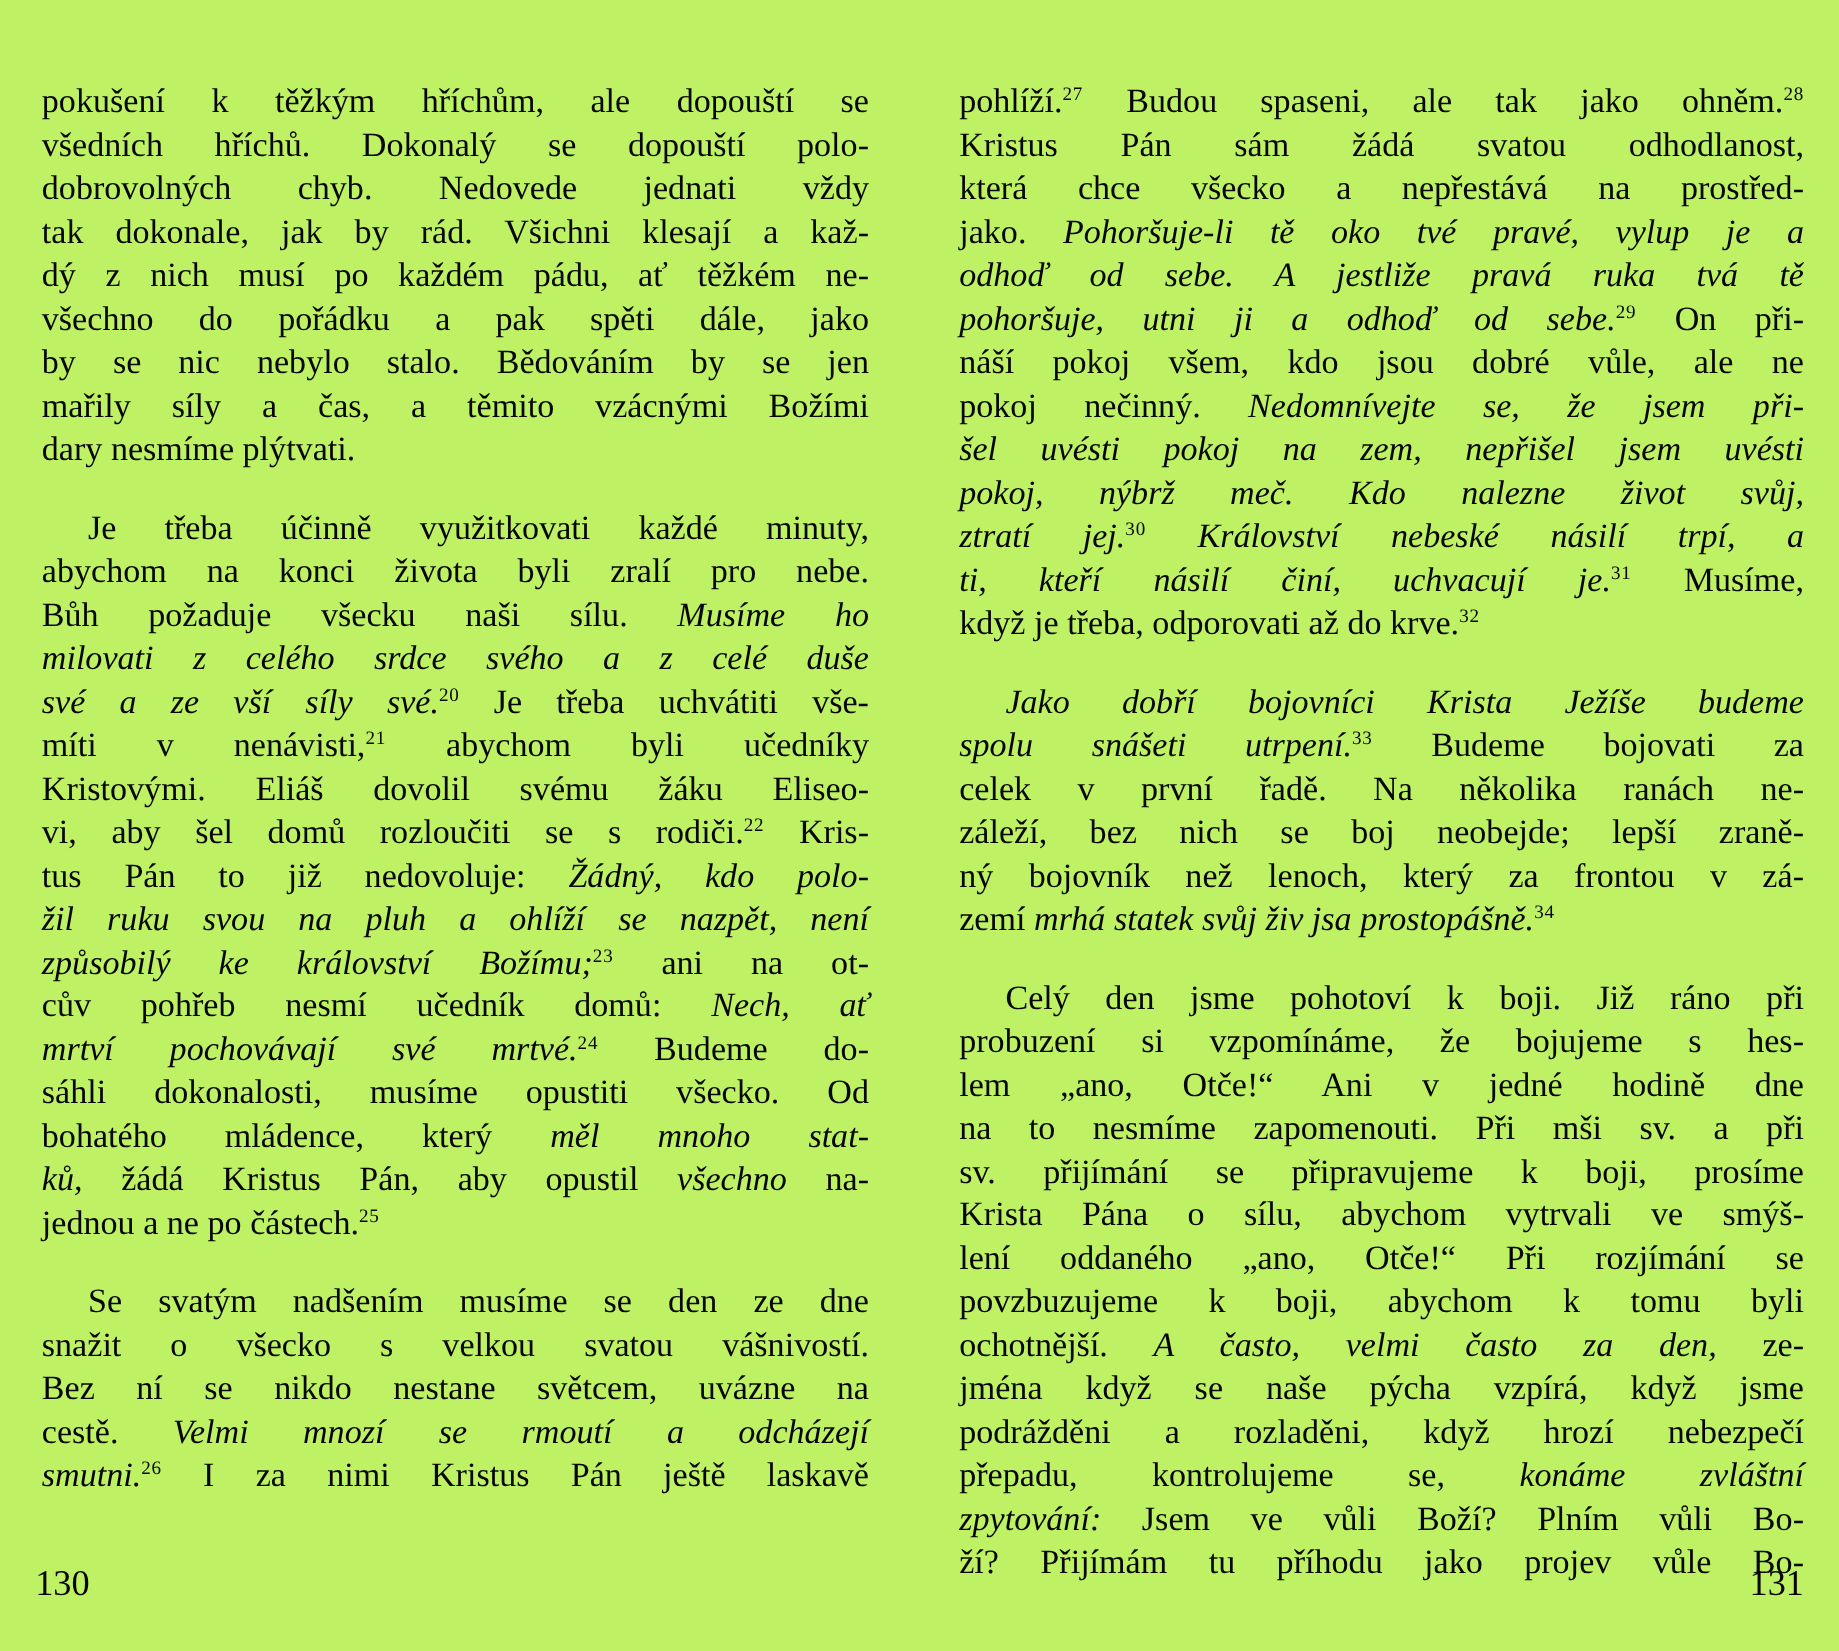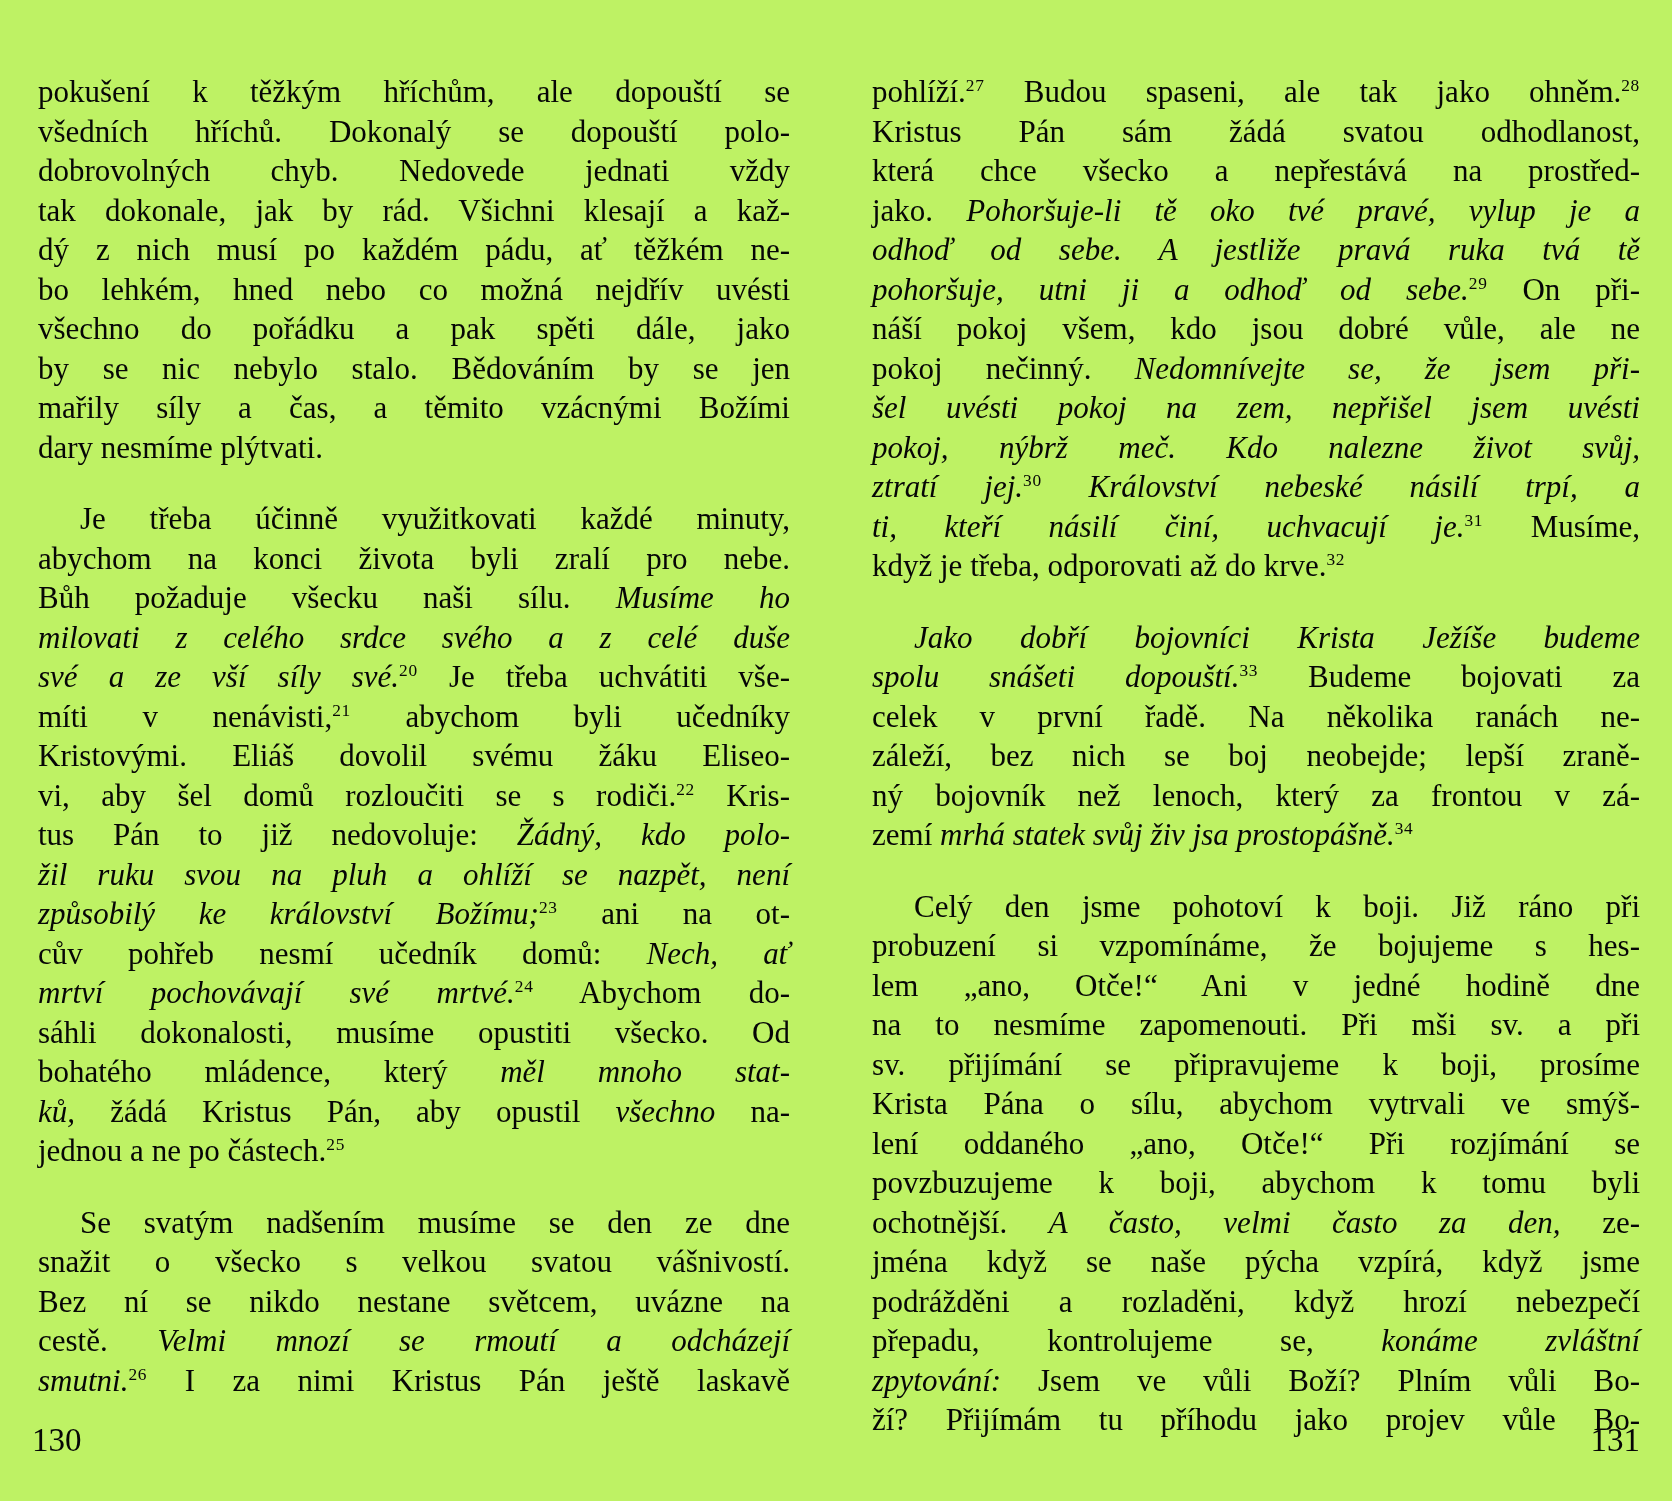--- a/index.html
+++ b/index.html
@@ -49,38 +49,37 @@
 </head>
 <body>
 
 <div class="canvas">
   <div class="page-text" id="page-left-text">
       <div class="line"><span>pokušení k těžkým hříchům, ale dopouští se</span></div>
       <div class="line"><span>všedních hříchů. Dokonalý se dopouští polo-</span></div>
       <div class="line"><span>dobrovolných chyb. Nedovede jednati vždy</span></div>
       <div class="line"><span>tak dokonale, jak by rád. Všichni klesají a kaž-</span></div>
       <div class="line"><span>dý z nich musí po každém pádu, ať těžkém ne-</span></div>
-      <div class="line"><span>bo lehkém, hned nebo co možná nejdřív uvésti</span></div>
       <div class="line"><span>všechno do pořádku a pak spěti dále, jako</span></div>
       <div class="line"><span>by se nic nebylo stalo. Bědováním by se jen</span></div>
       <div class="line"><span>mařily síly a čas, a těmito vzácnými Božími</span></div>
       <div class="line end"><span>dary nesmíme plýtvati.</span></div>
       <div class="line indent"><span>Je třeba účinně využitkovati každé minuty,</span></div>
       <div class="line"><span>abychom na konci života byli zralí pro nebe.</span></div>
       <div class="line"><span>Bůh požaduje všecku naši sílu. </span><span class="it">Musíme ho</span></div>
       <div class="line"><span class="it">milovati z celého srdce svého a z celé duše</span></div>
       <div class="line"><span class="it">své a ze vší síly své.</span><sup>20</sup><span> Je třeba uchvátiti vše-</span></div>
       <div class="line"><span>míti v nenávisti,</span><sup>21</sup><span> abychom byli učedníky</span></div>
       <div class="line"><span>Kristovými. Eliáš dovolil svému žáku Eliseo-</span></div>
       <div class="line"><span>vi, aby šel domů rozloučiti se s rodiči.</span><sup>22</sup><span> Kris-</span></div>
       <div class="line"><span>tus Pán to již nedovoluje: </span><span class="it">Žádný, kdo polo-</span></div>
       <div class="line"><span class="it">žil ruku svou na pluh a ohlíží se nazpět, není</span></div>
       <div class="line"><span class="it">způsobilý ke království Božímu;</span><sup>23</sup><span> ani na ot-</span></div>
       <div class="line"><span>cův pohřeb nesmí učedník domů: </span><span class="it">Nech, ať</span></div>
-      <div class="line"><span class="it">mrtví pochovávají své mrtvé.</span><sup>24</sup><span> Abychom do-</span></div>
+      <div class="line"><span class="it">mrtví pochovávají své mrtvé.</span><sup>24</sup><span> Budeme do-</span></div>
       <div class="line"><span>sáhli dokonalosti, musíme opustiti všecko. Od</span></div>
       <div class="line"><span>bohatého mládence, který </span><span class="it">měl mnoho stat-</span></div>
       <div class="line"><span class="it">ků,</span><span> žádá Kristus Pán, aby opustil </span><span class="it">všechno</span><span> na-</span></div>
       <div class="line end"><span>jednou a ne po částech.</span><sup>25</sup></div>
       <div class="line indent"><span>Se svatým nadšením musíme se den ze dne</span></div>
       <div class="line"><span>snažit o všecko s velkou svatou vášnivostí.</span></div>
       <div class="line"><span>Bez ní se nikdo nestane světcem, uvázne na</span></div>
       <div class="line"><span>cestě. </span><span class="it">Velmi mnozí se rmoutí a odcházejí</span></div>
       <div class="line"><span class="it">smutni.</span><sup>26</sup><span> I za nimi Kristus Pán ještě laskavě</span></div>
     </div>
@@ -93,21 +92,21 @@
       <div class="line"><span class="it">odhoď od sebe. A jestliže pravá ruka tvá tě</span></div>
       <div class="line"><span class="it">pohoršuje, utni ji a odhoď od sebe.</span><sup>29</sup><span> On při-</span></div>
       <div class="line"><span>náší pokoj všem, kdo jsou dobré vůle, ale ne</span></div>
       <div class="line"><span>pokoj nečinný. </span><span class="it">Nedomnívejte se, že jsem při-</span></div>
       <div class="line"><span class="it">šel uvésti pokoj na zem, nepřišel jsem uvésti</span></div>
       <div class="line"><span class="it">pokoj, nýbrž meč. Kdo nalezne život svůj,</span></div>
       <div class="line"><span class="it">ztratí jej.</span><sup>30</sup><span class="it"> Království nebeské násilí trpí, a</span></div>
       <div class="line"><span class="it">ti, kteří násilí činí, uchvacují je.</span><sup>31</sup><span> Musíme,</span></div>
       <div class="line end"><span>když je třeba, odporovati až do krve.</span><sup>32</sup></div>
       <div class="line indent"><span class="it">Jako dobří bojovníci Krista Ježíše budeme</span></div>
-      <div class="line"><span class="it">spolu snášeti dopouští.</span><sup>33</sup><span> Budeme bojovati za</span></div>
+      <div class="line"><span class="it">spolu snášeti utrpení.</span><sup>33</sup><span> Budeme bojovati za</span></div>
       <div class="line"><span>celek v první řadě. Na několika ranách ne-</span></div>
       <div class="line"><span>záleží, bez nich se boj neobejde; lepší zraně-</span></div>
       <div class="line"><span>ný bojovník než lenoch, který za frontou v zá-</span></div>
       <div class="line end"><span>zemí </span><span class="it">mrhá statek svůj živ jsa prostopášně.</span><sup>34</sup></div>
       <div class="line indent"><span>Celý den jsme pohotoví k boji. Již ráno při</span></div>
       <div class="line"><span>probuzení si vzpomínáme, že bojujeme s hes-</span></div>
       <div class="line"><span>lem „ano, Otče!“ Ani v jedné hodině dne</span></div>
       <div class="line"><span>na to nesmíme zapomenouti. Při mši sv. a při</span></div>
       <div class="line"><span>sv. přijímání se připravujeme k boji, prosíme</span></div>
       <div class="line"><span>Krista Pána o sílu, abychom vytrvali ve smýš-</span></div>

